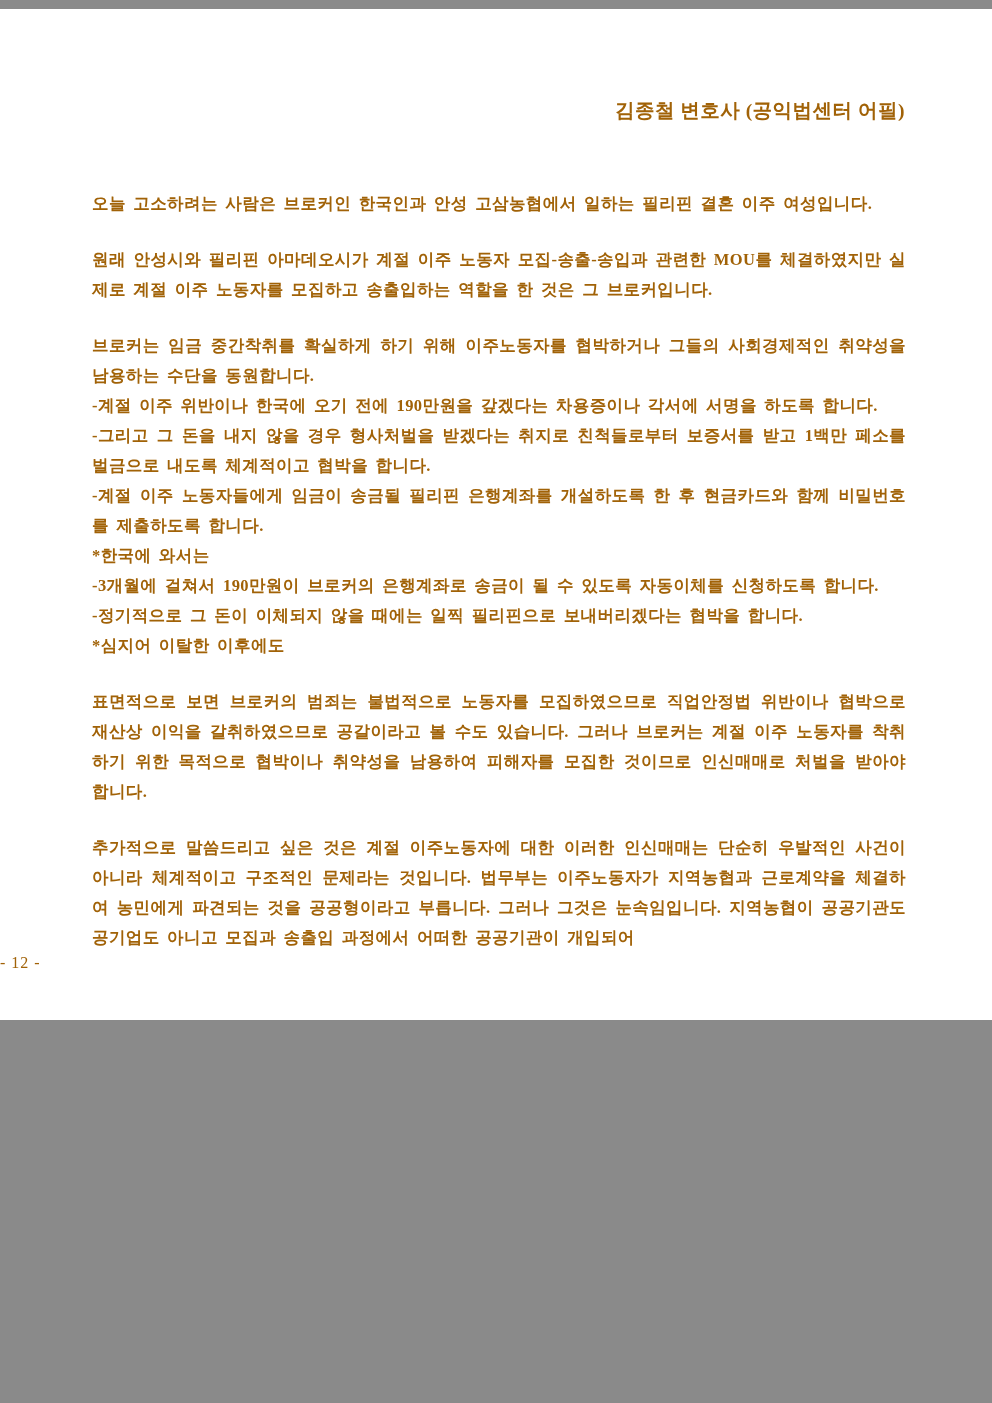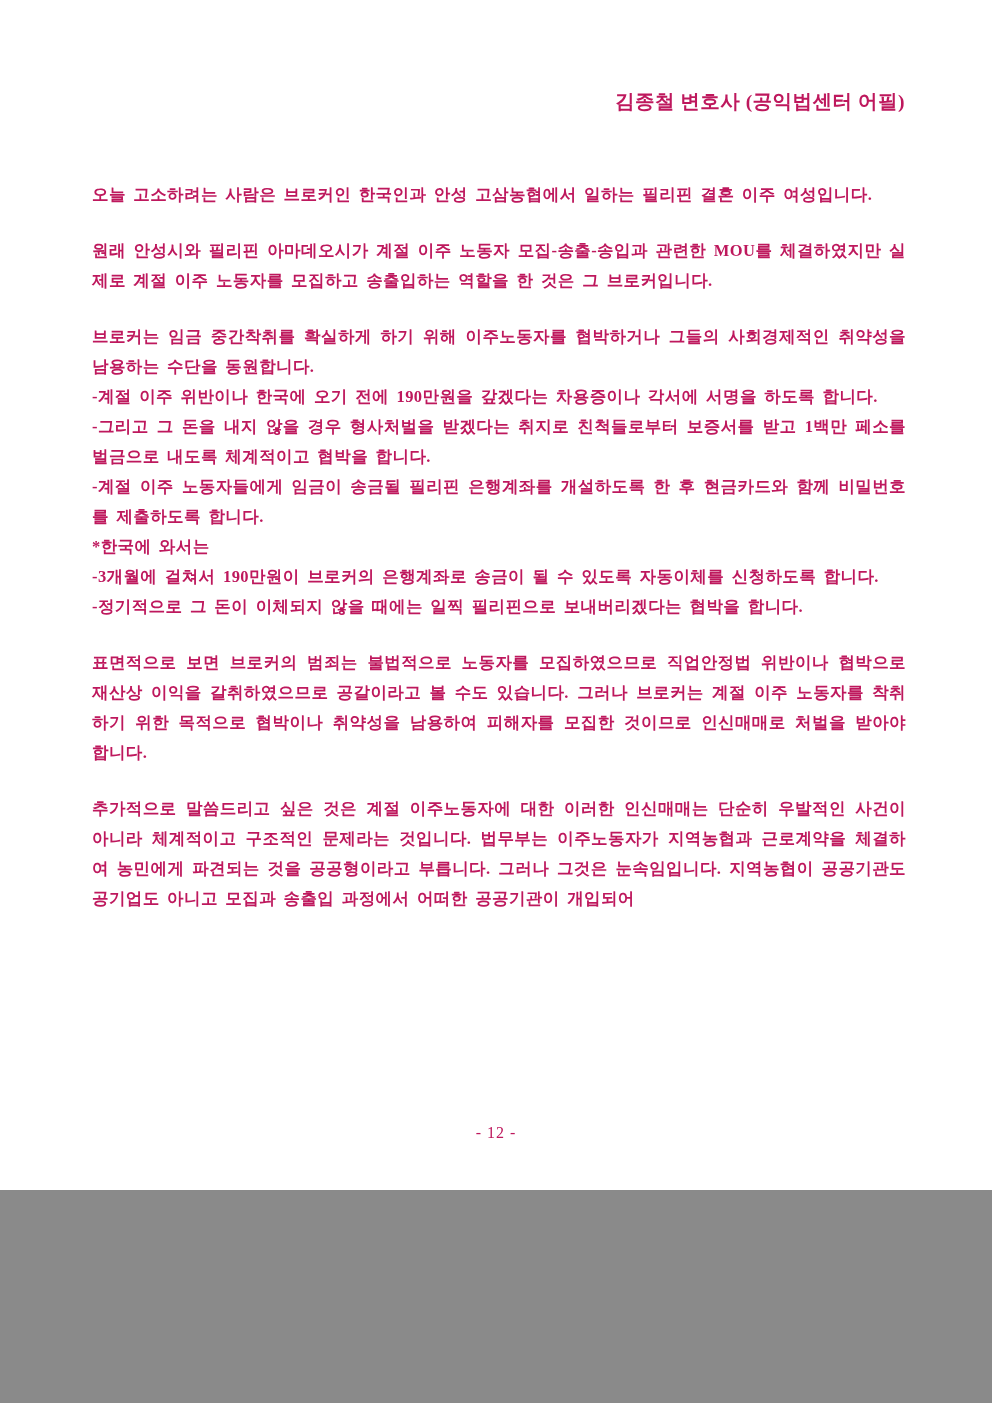--- a/index.html
+++ b/index.html
@@ -1,23 +1,23 @@
 <!DOCTYPE html>
 <html><head>
 <meta charset="utf-8">
 <style>
   * { margin: 0; padding: 0; box-sizing: border-box; }
   html, body { background: #8a8a8a; }
   .page {
     position: relative;
     width: 992px;
-    height: 1190px;
-    margin: 0 auto;
+    height: 1011px;
+    margin: 9px auto;
     background: #ffffff;
-    color: #be185d;
+    color: #a16207;
     font-family: "Liberation Serif", "DejaVu Serif", serif;
     overflow: hidden;
   }
   .doc-header {
     position: absolute;
     top: 88px;
     right: 87px;
     font-size: 19.5px;
     font-weight: bold;
     letter-spacing: 0.5px;
@@ -38,21 +38,20 @@
   .paragraph:last-child { margin-bottom: 0; }
   .line {
     text-align: justify;
     text-justify: inter-word;
   }
   .doc-footer {
     position: absolute;
     bottom: 48px;
     left: 0;
     width: 100%;
-    text-align: center;
     font-size: 16px;
     letter-spacing: 1px;
   }
 </style>
 </head>
 <body>
 
 <div class="page">
   <div class="doc-header">김종철 변호사 (공익법센터 어필)</div>
 
@@ -64,20 +63,21 @@
         <div class="line">원래 안성시와 필리핀 아마데오시가 계절 이주 노동자 모집-송출-송입과 관련한 MOU를 체결하였지만 실제로 계절 이주 노동자를 모집하고 송출입하는 역할을 한 것은 그 브로커입니다.</div>
       </div>
       <div class="paragraph">
         <div class="line">브로커는 임금 중간착취를 확실하게 하기 위해 이주노동자를 협박하거나 그들의 사회경제적인 취약성을 남용하는 수단을 동원합니다.</div>
         <div class="line">-계절 이주 위반이나 한국에 오기 전에 190만원을 갚겠다는 차용증이나 각서에 서명을 하도록 합니다.</div>
         <div class="line">-그리고 그 돈을 내지 않을 경우 형사처벌을 받겠다는 취지로 친척들로부터 보증서를 받고 1백만 페소를 벌금으로 내도록 체계적이고 협박을 합니다.</div>
         <div class="line">-계절 이주 노동자들에게 임금이 송금될 필리핀 은행계좌를 개설하도록 한 후 현금카드와 함께 비밀번호를 제출하도록 합니다.</div>
         <div class="line">*한국에 와서는</div>
         <div class="line">-3개월에 걸쳐서 190만원이 브로커의 은행계좌로 송금이 될 수 있도록 자동이체를 신청하도록 합니다.</div>
         <div class="line">-정기적으로 그 돈이 이체되지 않을 때에는 일찍 필리핀으로 보내버리겠다는 협박을 합니다.</div>
+        <div class="line">*심지어 이탈한 이후에도</div>
       </div>
       <div class="paragraph">
         <div class="line">표면적으로 보면 브로커의 범죄는 불법적으로 노동자를 모집하였으므로 직업안정법 위반이나 협박으로 재산상 이익을 갈취하였으므로 공갈이라고 볼 수도 있습니다. 그러나 브로커는 계절 이주 노동자를 착취하기 위한 목적으로 협박이나 취약성을 남용하여 피해자를 모집한 것이므로 인신매매로 처벌을 받아야 합니다.</div>
       </div>
       <div class="paragraph">
         <div class="line">추가적으로 말씀드리고 싶은 것은 계절 이주노동자에 대한 이러한 인신매매는 단순히 우발적인 사건이 아니라 체계적이고 구조적인 문제라는 것입니다. 법무부는 이주노동자가 지역농협과 근로계약을 체결하여 농민에게 파견되는 것을 공공형이라고 부릅니다. 그러나 그것은 눈속임입니다. 지역농협이 공공기관도 공기업도 아니고 모집과 송출입 과정에서 어떠한 공공기관이 개입되어</div>
       </div>
     </div>
 
   <div class="doc-footer">- 12 -</div>

